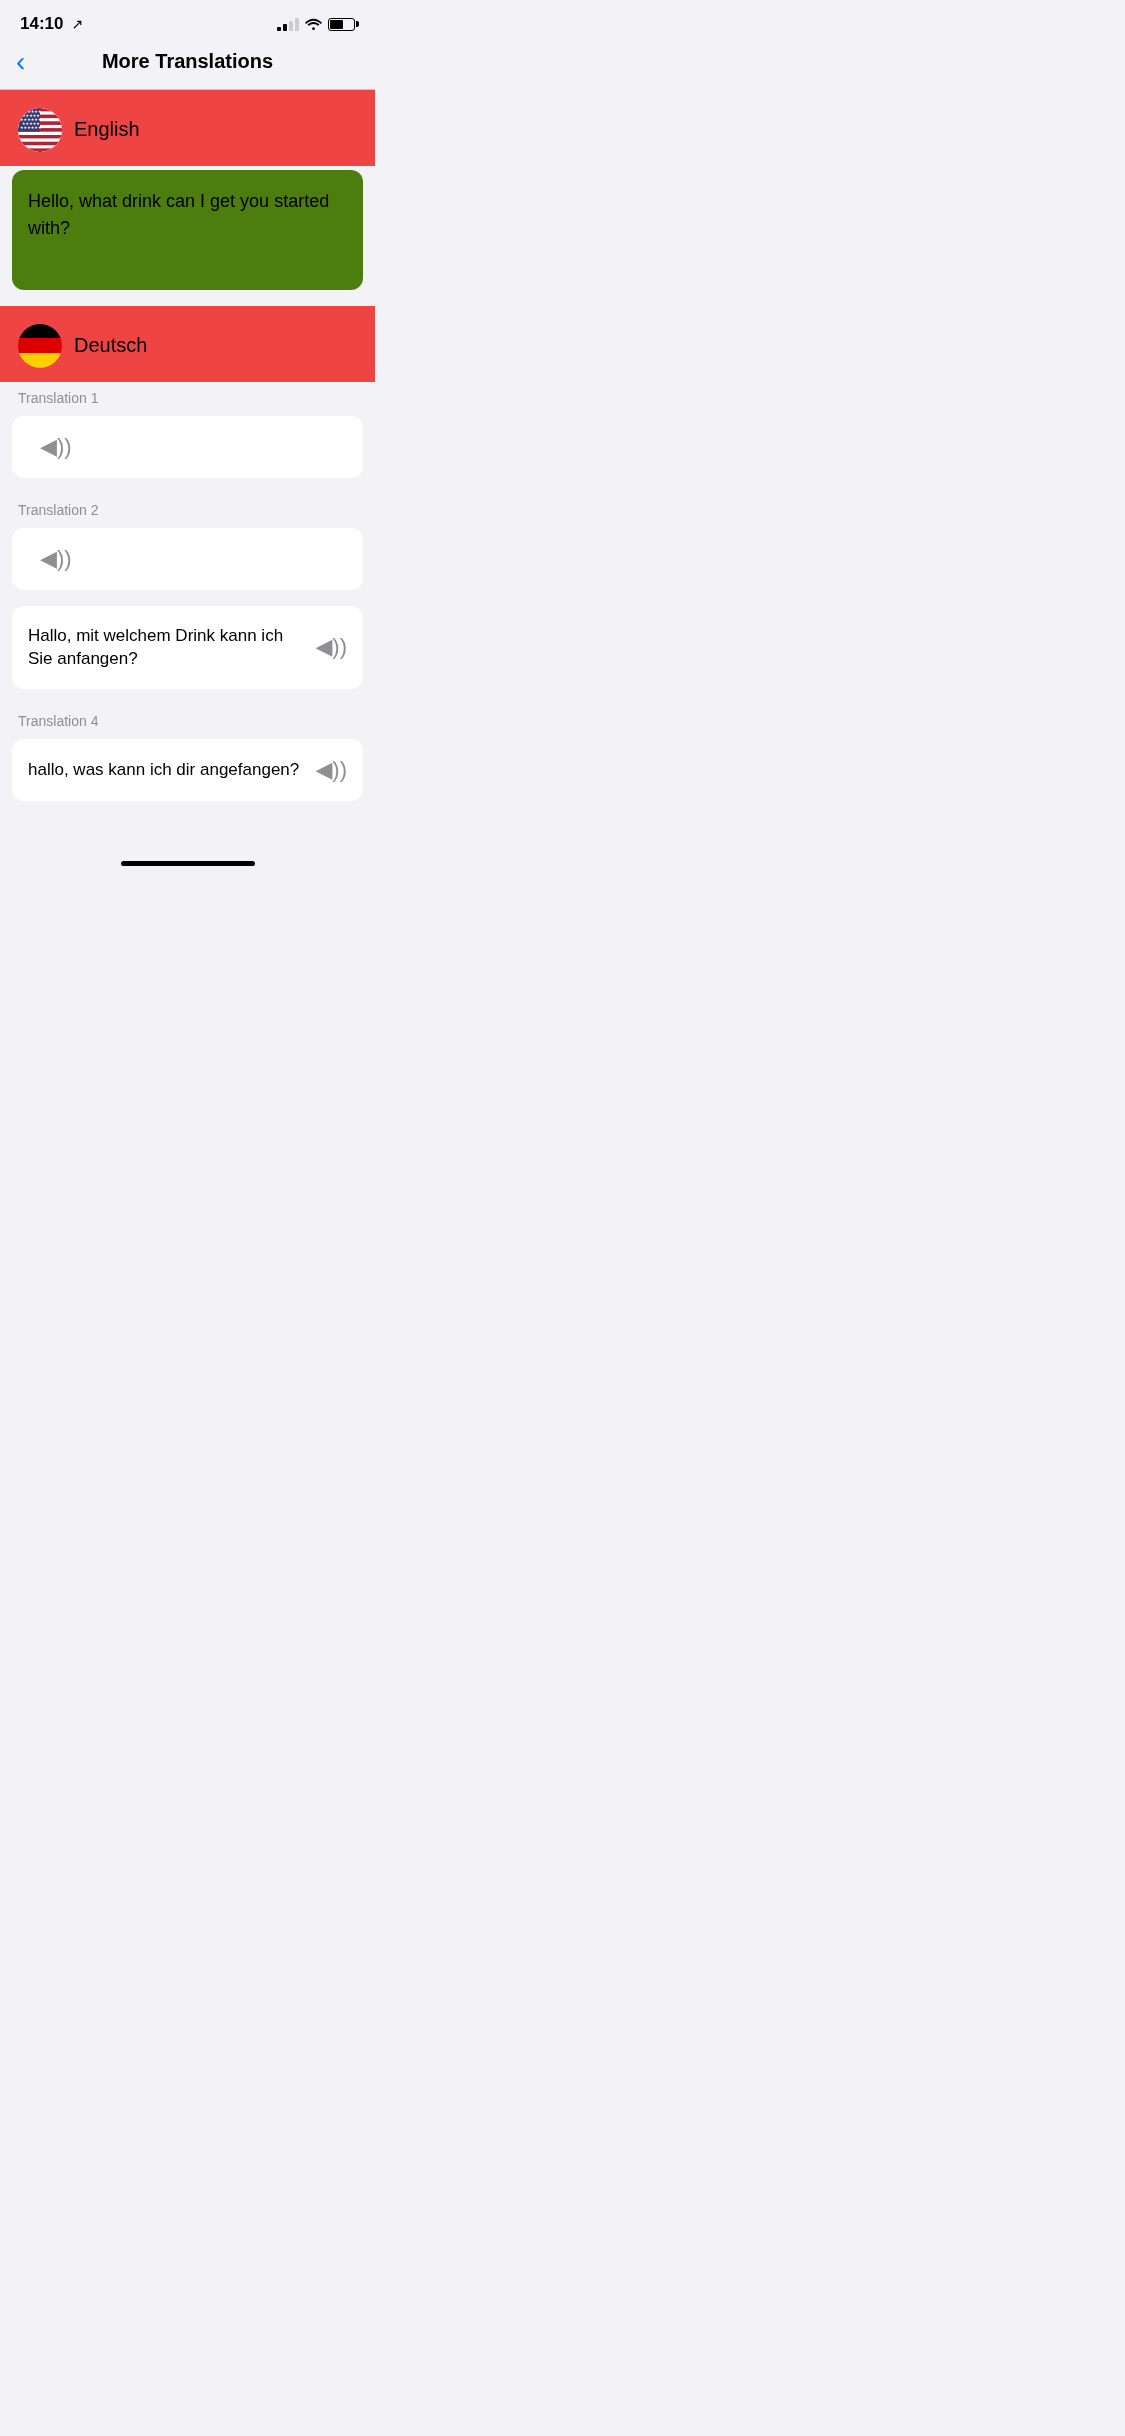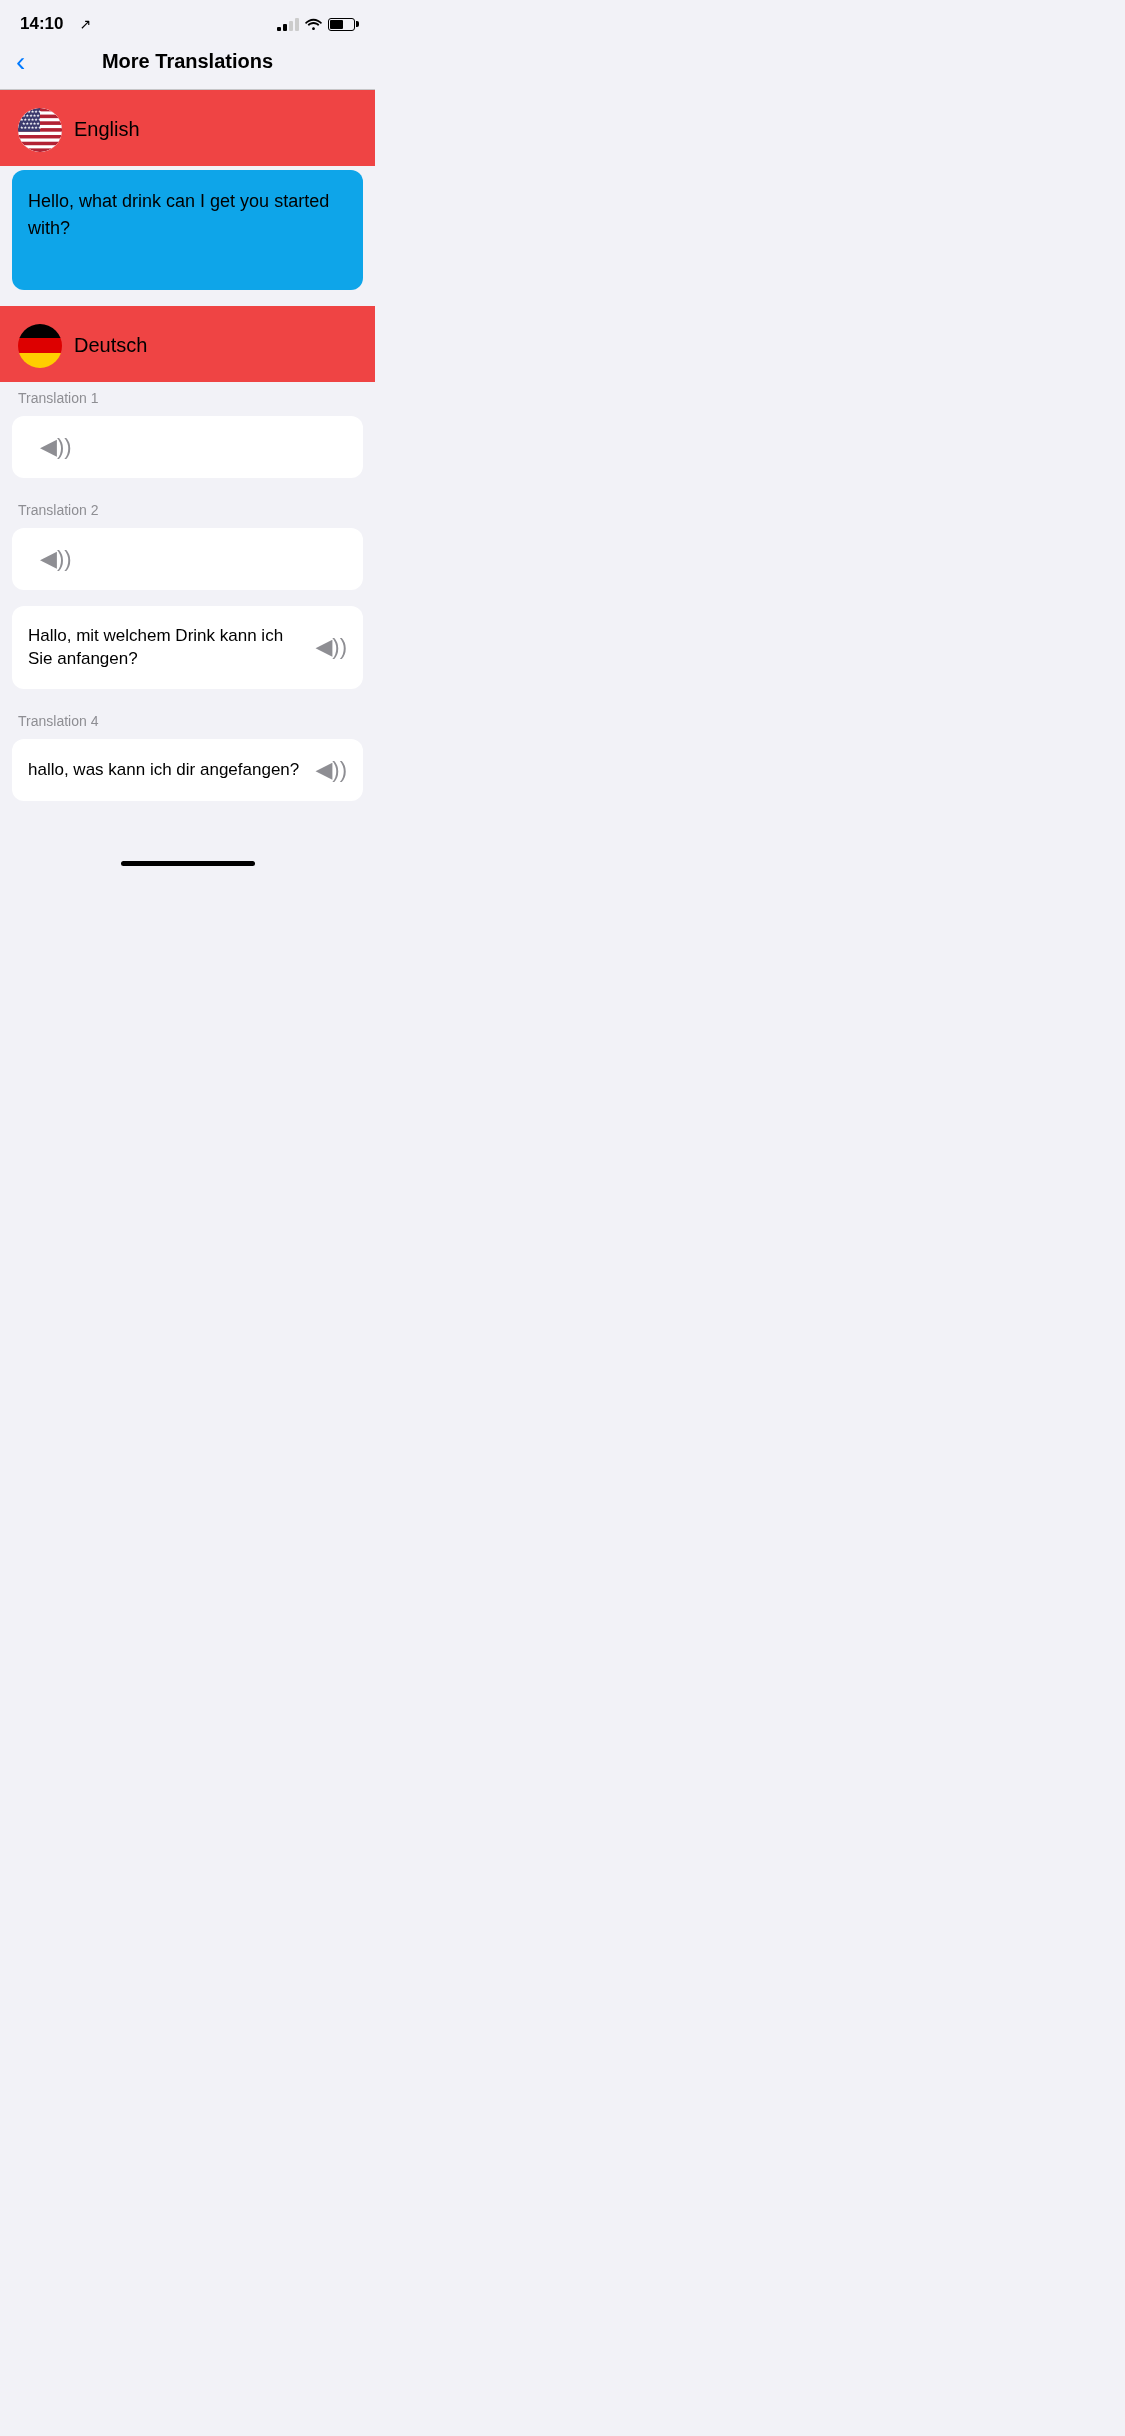--- a/index.html
+++ b/index.html
@@ -148,21 +148,21 @@
     }
 
     .language-name {
       font-size: 20px;
       font-weight: 500;
       color: #000;
     }
 
     
     .text-card {
-      background: #0ea5e9;
+      background: #4d7c0f;
       border-radius: 12px;
       margin: 4px 12px 16px 12px;
       padding: 18px 16px 48px 16px;
       min-height: 120px;
     }
 
     .text-card p {
       font-size: 18px;
       color: #000;
       line-height: 1.5;
@@ -234,21 +234,21 @@
     .location-arrow {
       font-size: 14px;
       color: #000;
       margin-left: 4px;
     }
   </style>
 </head>
 <body>
 
 <div class="status-bar">
-  <div style="display:flex;align-items:center;gap:12px;">
+  <div style="display:flex;align-items:center;gap:4px;">
     <span class="status-time">14:10</span>
     <span class="location-arrow">↗</span>
   </div>
   <div class="status-icons">
     <div class="signal-bars">
       <div class="signal-bar" style="height:4px;"></div>
       <div class="signal-bar" style="height:7px;"></div>
       <div class="signal-bar" style="height:10px; background:#ccc;"></div>
       <div class="signal-bar" style="height:13px; background:#ccc;"></div>
     </div>

